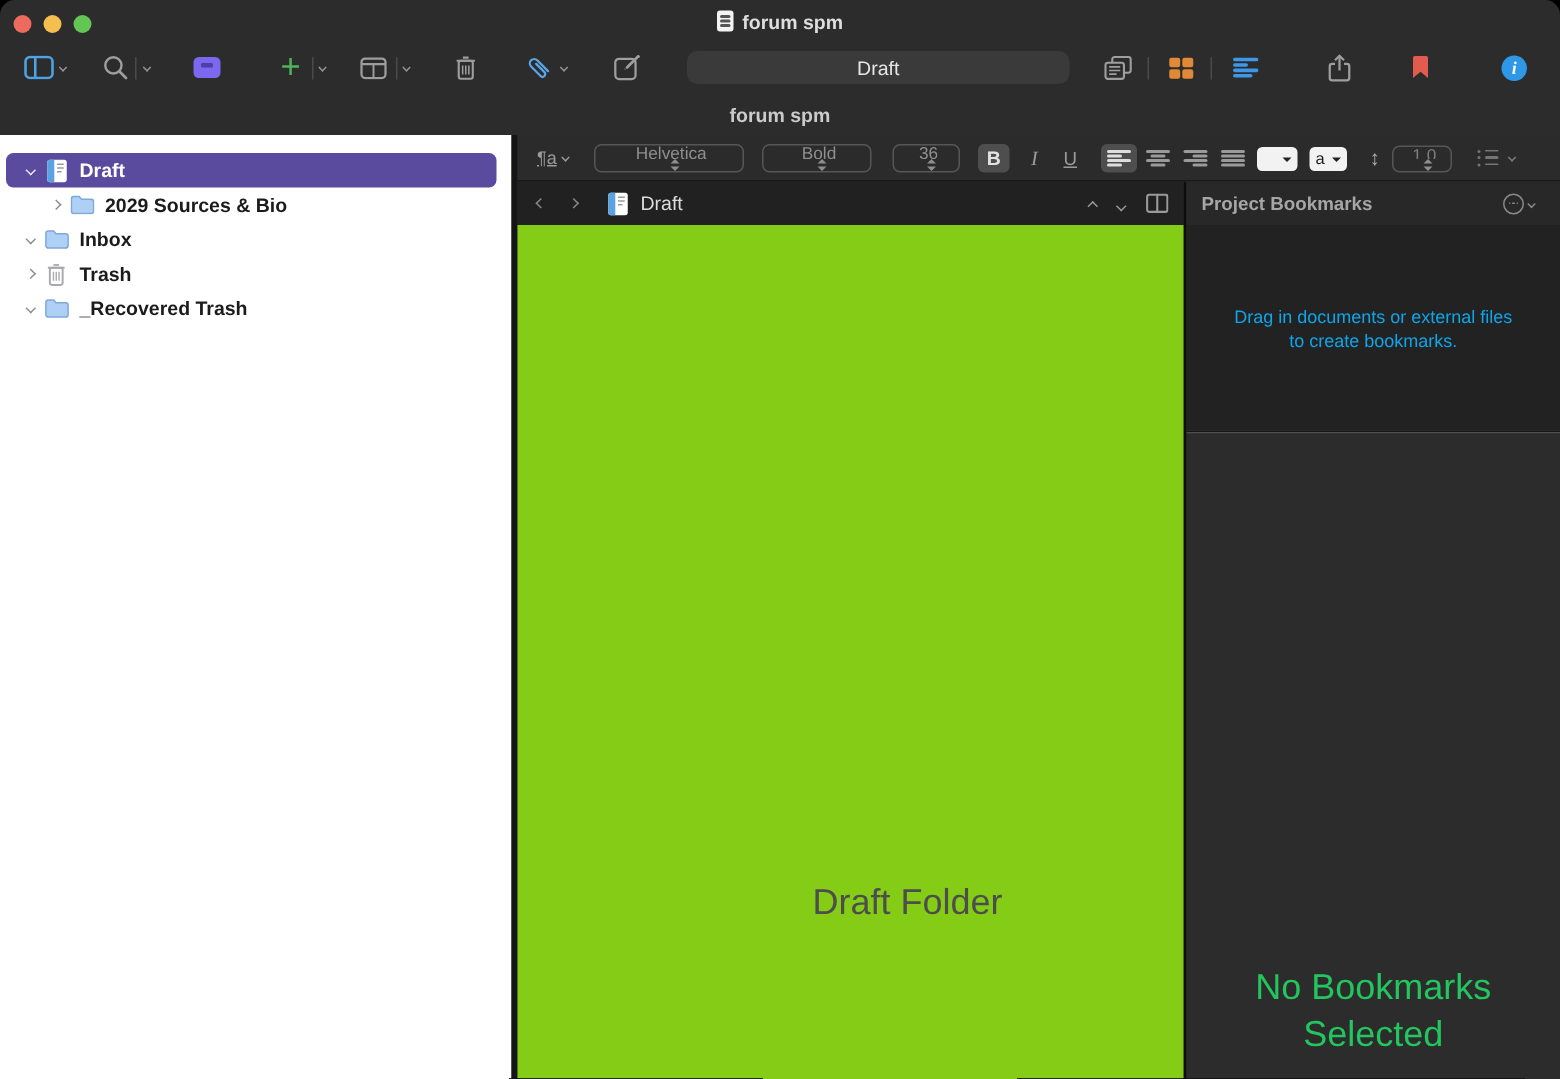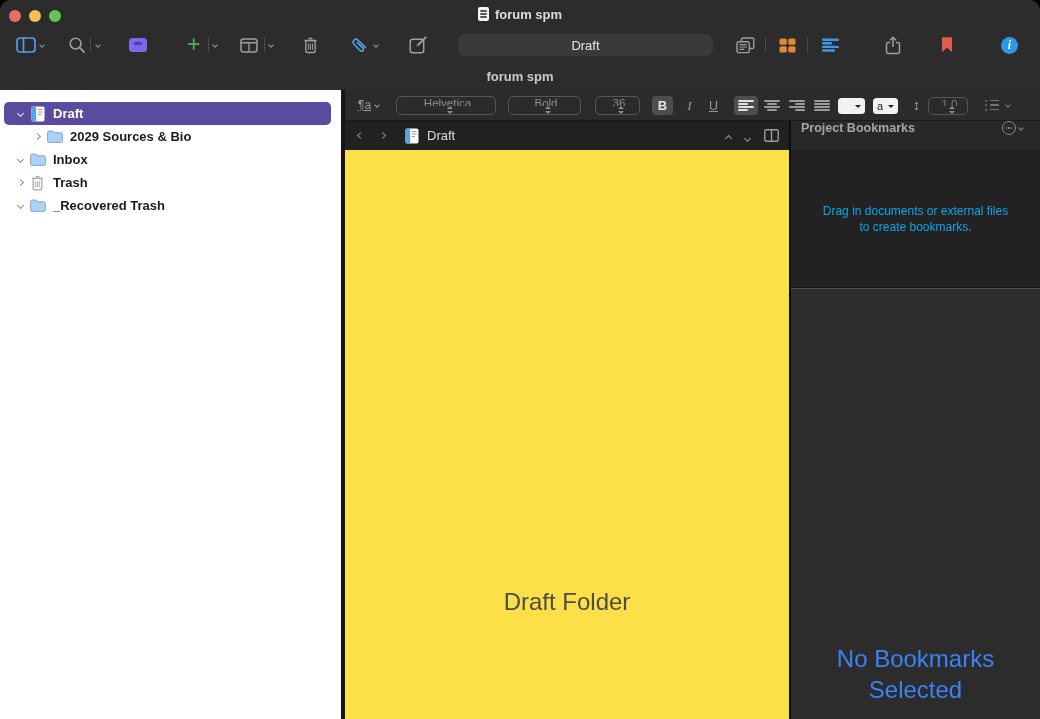--- a/index.html
+++ b/index.html
@@ -83,35 +83,35 @@
   .lower { display:flex; height:598px; }
   .editorcol { width:444px; display:flex; flex-direction:column; }
   .vline { width:2px; background:#0d0d0d; }
   .inspcol { width:249px; display:flex; flex-direction:column; }
 
   .ed-header { position:relative; height:29px; background:#212121; display:flex; align-items:center; }
   .nav-btn { color:#8a8a8a; display:flex; align-items:center; justify-content:center; width:22px; }
   .ed-title-group { display:flex; align-items:center; gap:8px; margin-left:12px; }
   .ed-title { font-size:13px; font-weight:500; color:#dcdcdc; }
   .ed-right { position:absolute; right:10px; display:flex; align-items:center; gap:14px; color:#9a9a9a; }
-  .ed-content { position:relative; flex:1; background:#fde047; }
+  .ed-content { position:relative; flex:1; background:#84cc16;padding-left:38px; }
   .ed-placeholder { position:absolute; top:438px; width:100%; text-align:center; font-size:24px; color:#4d4d4d; }
 
-  .insp-header { position:relative; height:29px; background:#282828; display:flex; }
+  .insp-header { position:relative; height:29px; background:#282828; display:flex; align-items:center; }
   .insp-title { margin-left:10px; font-size:12.5px; font-weight:700; color:#a6a6a6; }
   .insp-hdr-icons { position:absolute; right:9px; display:flex; align-items:center; gap:8px; color:#8a8a8a; }
   .circ-ell { width:14px; height:14px; border:1.2px solid #8a8a8a; border-radius:50%; display:flex; align-items:center; justify-content:center; gap:1.2px; }
   .circ-ell i { width:1.5px; height:1.5px; border-radius:50%; background:#8a8a8a; }
   .minus-bar { width:10px; height:1.6px; background:#8a8a8a; border-radius:1px; }
   .drag-area { height:137px; background:#222222; display:flex; align-items:center; justify-content:center; }
   .drag-hint { max-width:196px; text-align:center; font-size:12px; line-height:16px; color:#0ea5e9; }
   .insp-divider { height:2px; background:#505050; border-top:1px solid #161616; }
   .insp-preview { position:relative; flex:1; background:#2c2c2c; }
   .insp-empty { position:absolute; bottom:14px; width:100%; display:flex; justify-content:center; }
-  .insp-empty span { max-width:185px; text-align:center; font-size:24px; line-height:31px; color:#3b82f6; }
+  .insp-empty span { max-width:185px; text-align:center; font-size:24px; line-height:31px; color:#22c55e; }
 
   svg { display:block; }
 </style>
 </head>
 <body>
 
 <div class="window">
 
   <div class="titlebar">
     <div class="lights">

